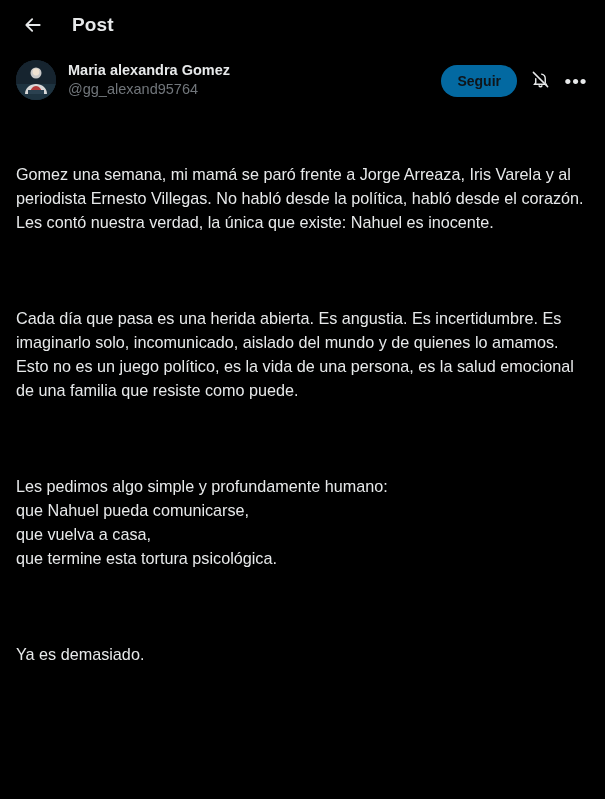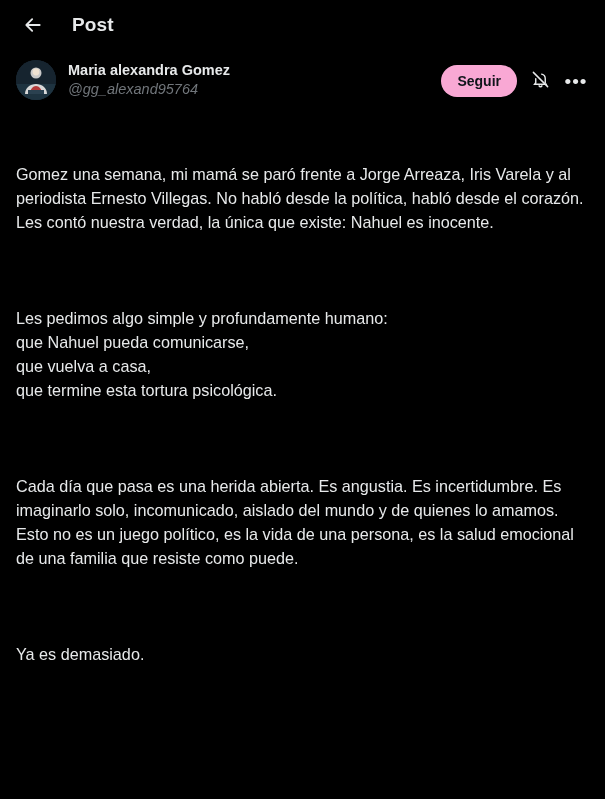--- a/index.html
+++ b/index.html
@@ -89,31 +89,30 @@
     overflow: hidden;
     text-overflow: ellipsis;
   }
   .handle {
     font-size: 14.5px;
     color: #71767b;
     line-height: 19px;
     white-space: nowrap;
     overflow: hidden;
     text-overflow: ellipsis;
-    font-style: italic;
   }
   .author-actions {
     display: flex;
     align-items: center;
     gap: 10px;
     flex: 0 0 auto;
     padding-top: 4px;
   }
   .follow-btn {
-    background: #f9a8d4;
+    background: #0369a1;
     color: #0f1419;
     border: none;
     border-radius: 999px;
     font-family: "Liberation Sans", sans-serif;
     font-size: 14px;
     font-weight: bold;
     height: 32px;
     padding: 0 16px;
     cursor: pointer;
     line-height: 32px;
@@ -198,25 +197,25 @@
       </div>
       <div class="icon-btn">
         <span class="more-dots">•••</span>
       </div>
     </div>
   </div>
 
   <div class="post-body">
     <div class="post-text">
       <div class="para">Gomez una semana, mi mamá se paró frente a Jorge Arreaza, Iris Varela y al periodista Ernesto Villegas. No habló desde la política, habló desde el corazón. Les contó nuestra verdad, la única que existe: Nahuel es inocente.</div>
+      <div class="para">Cada día que pasa es una herida abierta. Es angustia. Es incertidumbre. Es imaginarlo solo, incomunicado, aislado del mundo y de quienes lo amamos. Esto no es un juego político, es la vida de una persona, es la salud emocional de una familia que resiste como puede.</div>
       <div class="para">Les pedimos algo simple y profundamente humano:
 que Nahuel pueda comunicarse,
 que vuelva a casa,
 que termine esta tortura psicológica.</div>
-      <div class="para">Cada día que pasa es una herida abierta. Es angustia. Es incertidumbre. Es imaginarlo solo, incomunicado, aislado del mundo y de quienes lo amamos. Esto no es un juego político, es la vida de una persona, es la salud emocional de una familia que resiste como puede.</div>
       <div class="para">Ya es demasiado.</div>
 
       
 
       
     </div>
   </div>
 
 </div>
 

